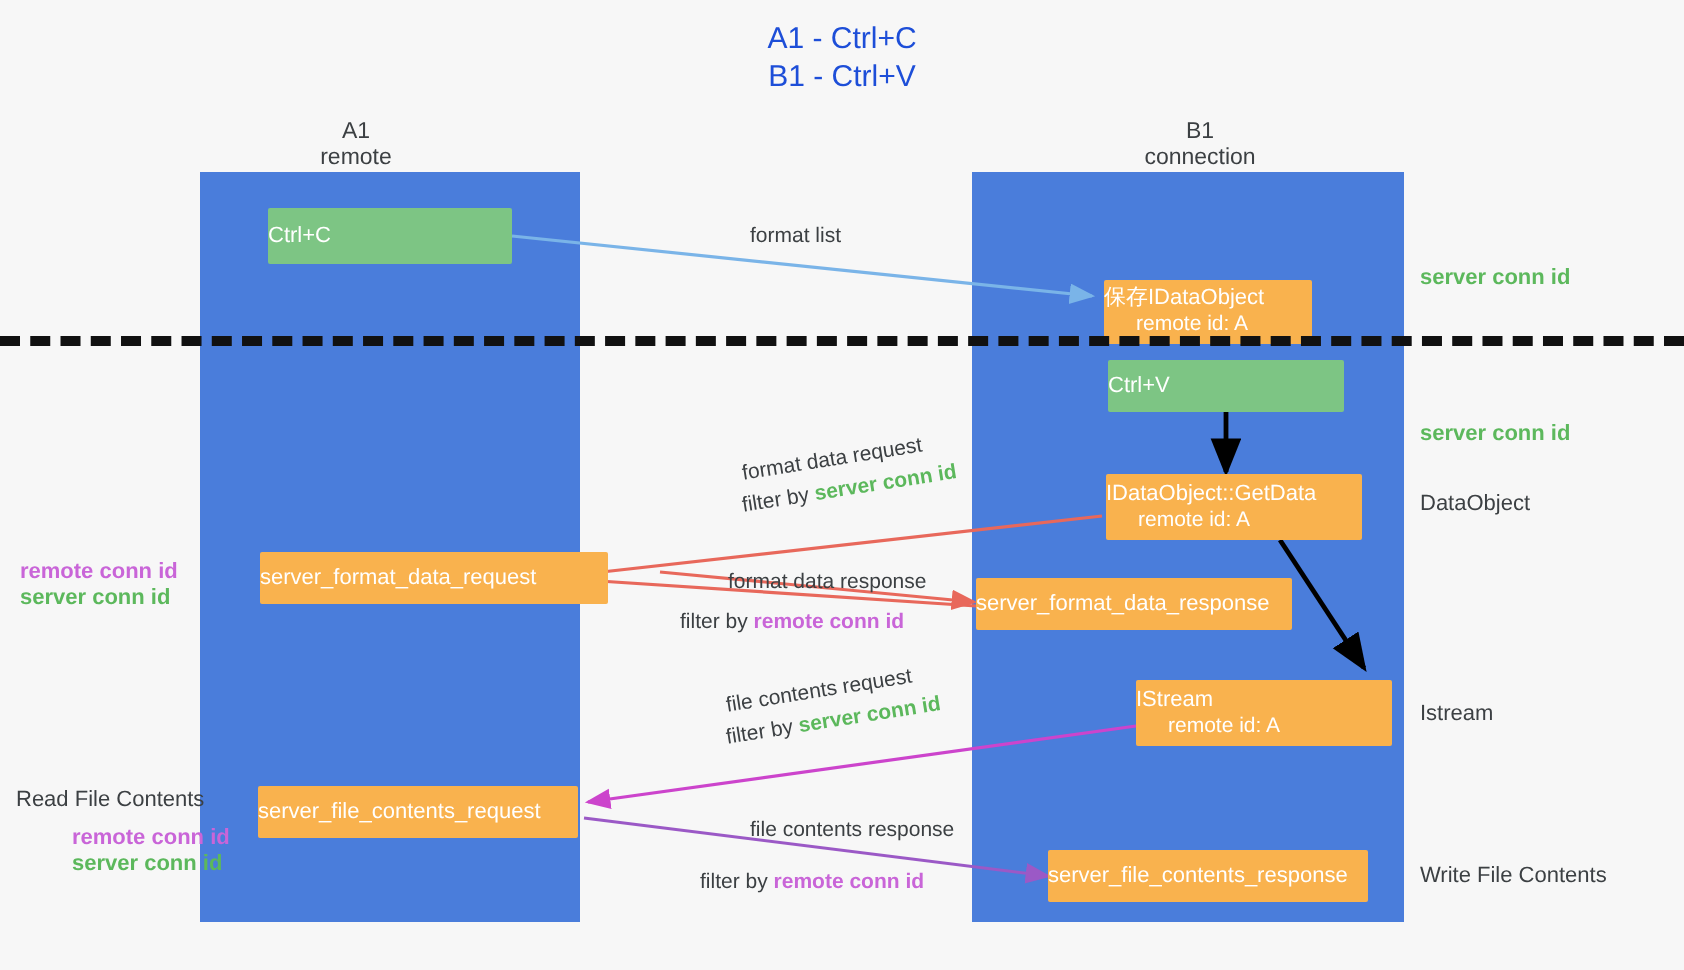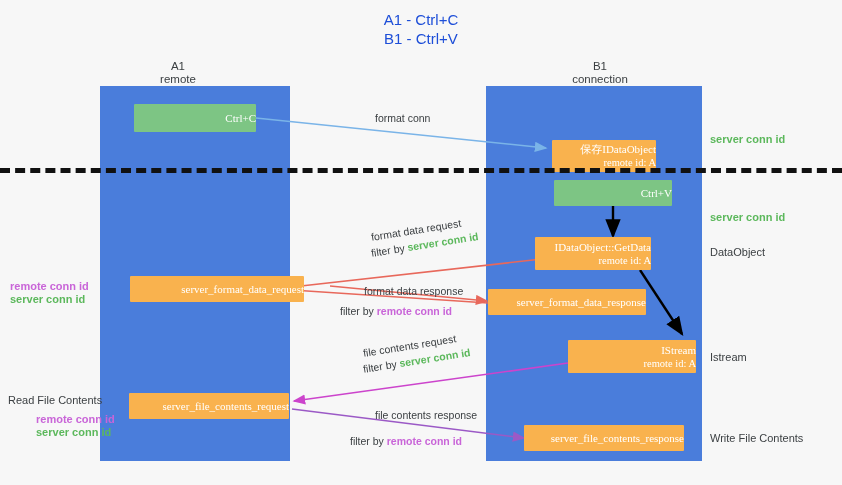--- a/index.html
+++ b/index.html
@@ -49,28 +49,27 @@
   }
   .lane {
     position: absolute;
     background: #4a7ddb;
   }
   .node {
     position: absolute;
     box-sizing: border-box;
     display: flex;
     flex-direction: column;
-    align-items: flex-end;
+    align-items: flex-start;
     justify-content: center;
     text-align: center;
     color: #ffffff;
     font-size: 11px;
     line-height: 13px;
     border-radius: 1px;
-    font-family: Liberation Serif, serif;
   }
   .node.green { background: #7dc584; }
   .node.orange { background: #f9b24e; }
   .node .l2 { font-size: 10.5px; padding-left: 16px; }
   .edge-label {
     position: absolute;
     font-size: 10.5px;
     line-height: 14px;
     color: #3c4043;
     white-space: nowrap;
@@ -155,21 +154,21 @@
 
   <div class="node orange" style="left:552px; top:140px; width:104px; height:32px;">
     <span>保存IDataObject</span>
     <span class="l2">remote id: A</span>
   </div>
 
   <div class="node green" style="left:554px; top:180px; width:118px; height:26px;">
     <span>Ctrl+V</span>
   </div>
 
-  <div class="node orange" style="left:535px; top:237px; width:116px; height:33px;">
+  <div class="node orange" style="left:553px; top:237px; width:128px; height:33px;">
     <span>IDataObject::GetData</span>
     <span class="l2">remote id: A</span>
   </div>
 
   <div class="node orange" style="left:568px; top:340px; width:128px; height:33px;">
     <span>IStream</span>
     <span class="l2">remote id: A</span>
   </div>
 
   <div class="node orange" style="left:130px; top:276px; width:174px; height:26px;">
@@ -182,21 +181,21 @@
 
   <div class="node orange" style="left:129px; top:393px; width:160px; height:26px;">
     <span>server_file_contents_request</span>
   </div>
 
   <div class="node orange" style="left:524px; top:425px; width:160px; height:26px;">
     <span>server_file_contents_response</span>
   </div>
 
   <div class="edge-label" style="left:375px; top:111px;">
-    <span>format conn</span>
+    <span>format list</span>
   </div>
 
   <div class="edge-label rot-up" style="left:370px; top:230px;">
     <span>format data request</span>
   </div>
   <div class="edge-label rot-up" style="left:370px; top:246px;">
     <span>filter by </span><span class="clr-server">server conn id</span>
   </div>
 
   <div class="edge-label" style="left:364px; top:284px;">

